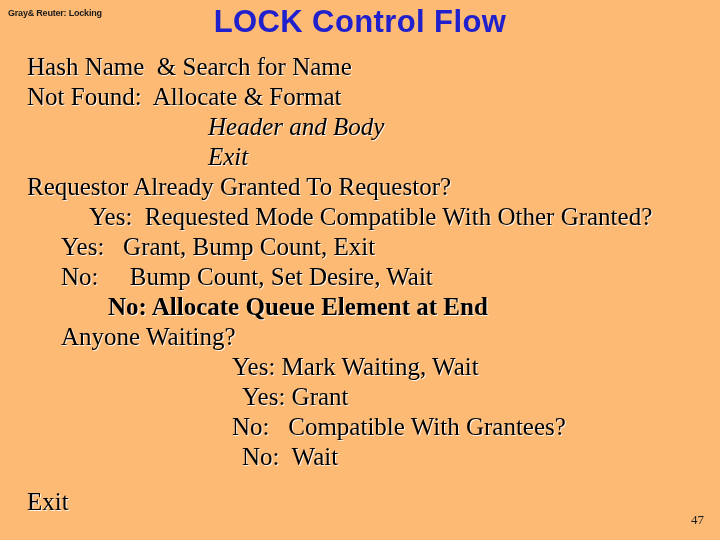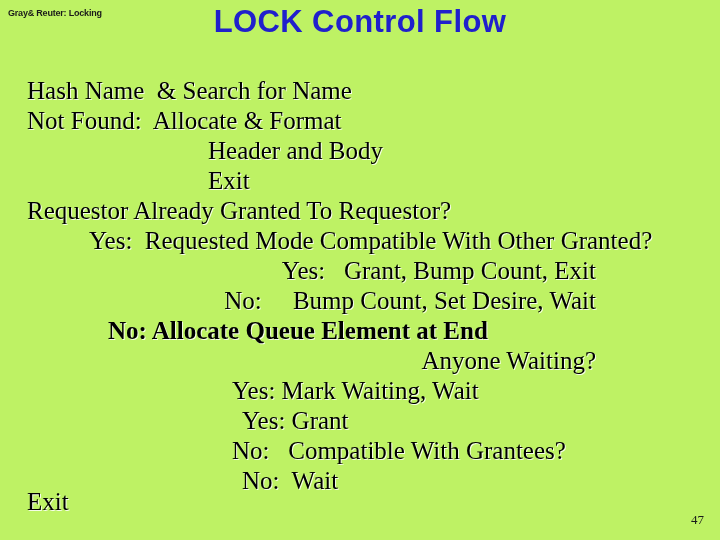--- a/index.html
+++ b/index.html
@@ -12,21 +12,21 @@
     background: #CCFFFF;
     font-family: "Liberation Serif", "DejaVu Serif", serif;
     overflow: hidden;
     position: relative;
   }
 
   .slide {
     position: relative;
     width: 720px;
     height: 540px;
-    background: #bef264;
+    background: #fdba74;
   }
 
   
   .running-title {
     position: absolute;
     left: 8px;
     top: 8px;
     font-family: "Liberation Sans", "DejaVu Sans", sans-serif;
     font-size: 9px;
     font-weight: bold;
@@ -47,39 +47,39 @@
     font-weight: bold;
     color: #2020CC;
     letter-spacing: 0.4px;
     white-space: nowrap;
   }
 
   
   .body-block {
     position: absolute;
     left: 0;
-    top: 76px;
+    top: 52px;
     width: 596px;
   }
 
   .body-line {
     font-family: "Liberation Serif", "DejaVu Serif", serif;
     font-size: 25px;
     line-height: 30px;
     color: #000000;
     white-space: pre;
     text-shadow: 1px 1px 0 rgba(255,255,255,0.85);
   }
 
   
   .ind-0  { padding-left: 27px; }
   .ind-1  { padding-left: 89px; }
   .ind-2  { padding-left: 108px; font-weight: bold; }
-  .ind-4  { padding-left: 61px; text-align: right; }
-  .ind-6  { padding-left: 208px; }
+  .ind-4  { padding-left: 61px; }
+  .ind-6  { padding-left: 208px; font-style: italic; }
   .ind-7  { padding-left: 232px; }
   .ind-8  { padding-left: 242px; }
 
   
   .exit-line {
     position: absolute;
     left: 27px;
     top: 487px;
     font-family: "Liberation Serif", "DejaVu Serif", serif;
     font-size: 25px;

